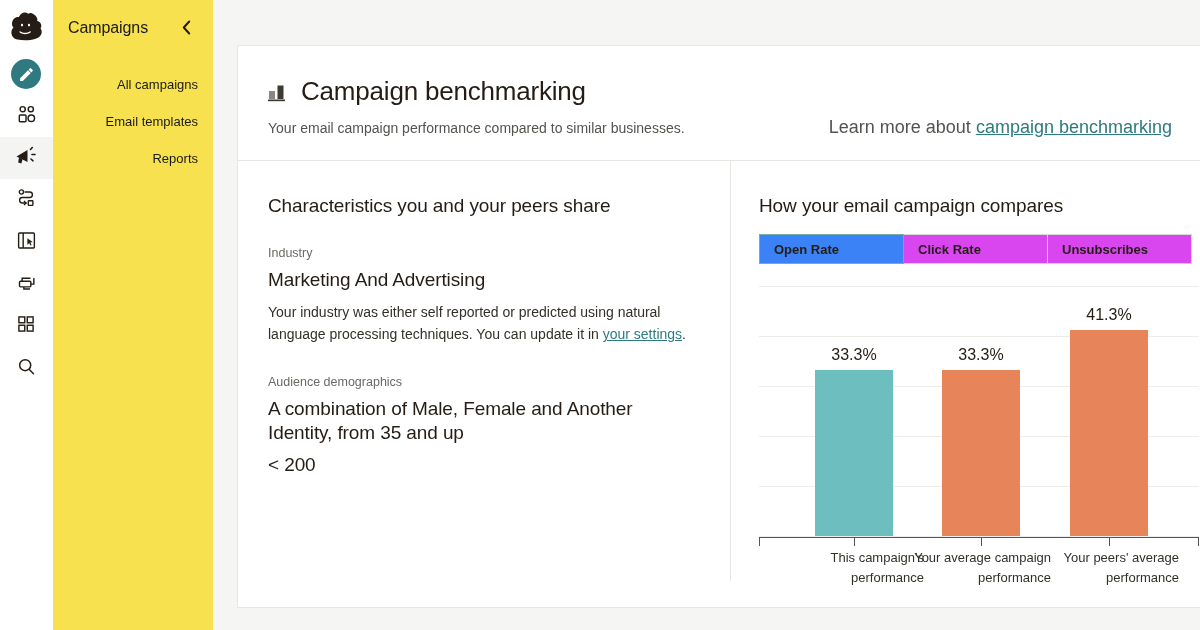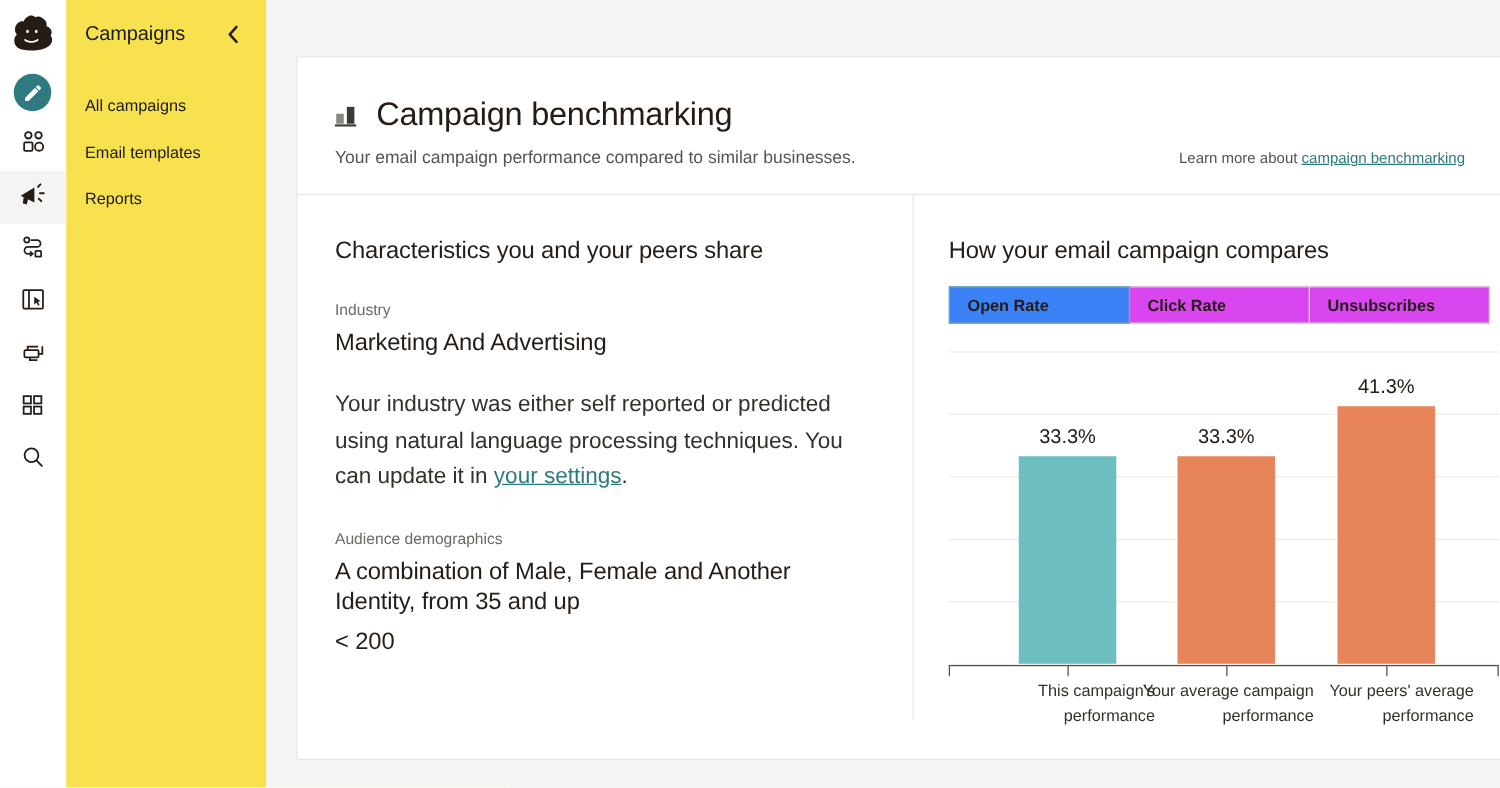--- a/index.html
+++ b/index.html
@@ -32,50 +32,50 @@
   .sidebar {
     width: 160px; flex: 0 0 160px; background: #f8e14e; height: 630px;
     padding-top: 0;
   }
   .sidebar-head {
     display: flex; align-items: center; justify-content: space-between;
     padding: 18px 18px 0 15px;
   }
   .sidebar-title { font-size: 16px; color: #1a1a1a; font-weight: 400; letter-spacing: -0.1px; }
   .collapse-btn { cursor: pointer; display: flex; align-items: center; padding: 2px 4px; }
-  .sidebar-nav { margin-top: 30px; }
+  .sidebar-nav { margin-top: 30px; text-align: right; }
   .sidebar-link {
     display: block; padding: 10px 15px; font-size: 13px; color: #1a1a1a;
     cursor: pointer; line-height: 1.3;
   }
 
   
   .main { flex: 1; height: 630px; background: #f5f5f3; padding: 45px 10px 0 24px; position: relative; }
   .card {
     background: #ffffff; border: 1px solid #e6e6e3; width: 966px; height: 563px;
     position: relative;
   }
   .card-header { padding: 30px 30px 22px 30px; border-bottom: 1px solid #e6e6e3; position: relative; }
   .title-row { display: flex; align-items: center; gap: 11px; }
   .title-icon { display: flex; align-items: flex-end; }
   .page-title { font-size: 26px; font-weight: 400; color: #241c15; letter-spacing: -0.2px; }
   .subtitle-row { display: flex; align-items: baseline; justify-content: space-between; margin-top: 10px; }
   .subtitle { font-size: 14px; color: #55534f; }
-  .learnmore { font-size: 12px; color: #55534f; white-space: nowrap; }
+  .learnmore { font-size: 18px; color: #55534f; white-space: nowrap; }
   .learnmore a { color: #2c7a7f; text-decoration: underline; cursor: pointer; }
 
   .card-body { display: flex; height: 420px; }
   .col-left { width: 493px; flex: 0 0 493px; border-right: 1px solid #e6e6e3; padding: 34px 30px 0 30px; }
   .col-right { flex: 1; padding: 34px 10px 0 28px; }
 
   .col-h2 { font-size: 19px; font-weight: 400; color: #241c15; letter-spacing: -0.1px; }
 
   .field-label { font-size: 12.5px; color: #6b6964; margin-top: 29px; }
   .field-value { font-size: 19px; color: #241c15; margin-top: 8px; font-weight: 400; letter-spacing: -0.1px; line-height: 1.28; }
-  .field-note { font-size: 18px; color: #333029; margin-top: 22px; line-height: 1.58; max-width: 430px; }
+  .field-note { font-size: 14px; color: #333029; margin-top: 9px; line-height: 1.58; max-width: 430px; }
   .field-note a { color: #2c7a7f; text-decoration: underline; cursor: pointer; }
 
   
   .tabs { display: flex; margin-top: 17px; width: 433px; }
   .tab {
     flex: 1; height: 30px; border: 1px solid #d8d8d4; background: #d946ef;
     font-size: 13px; font-weight: 700; color: #241c15;
     display: flex; align-items: center; padding-left: 14px; cursor: pointer;
     margin-left: -1px;
   }

